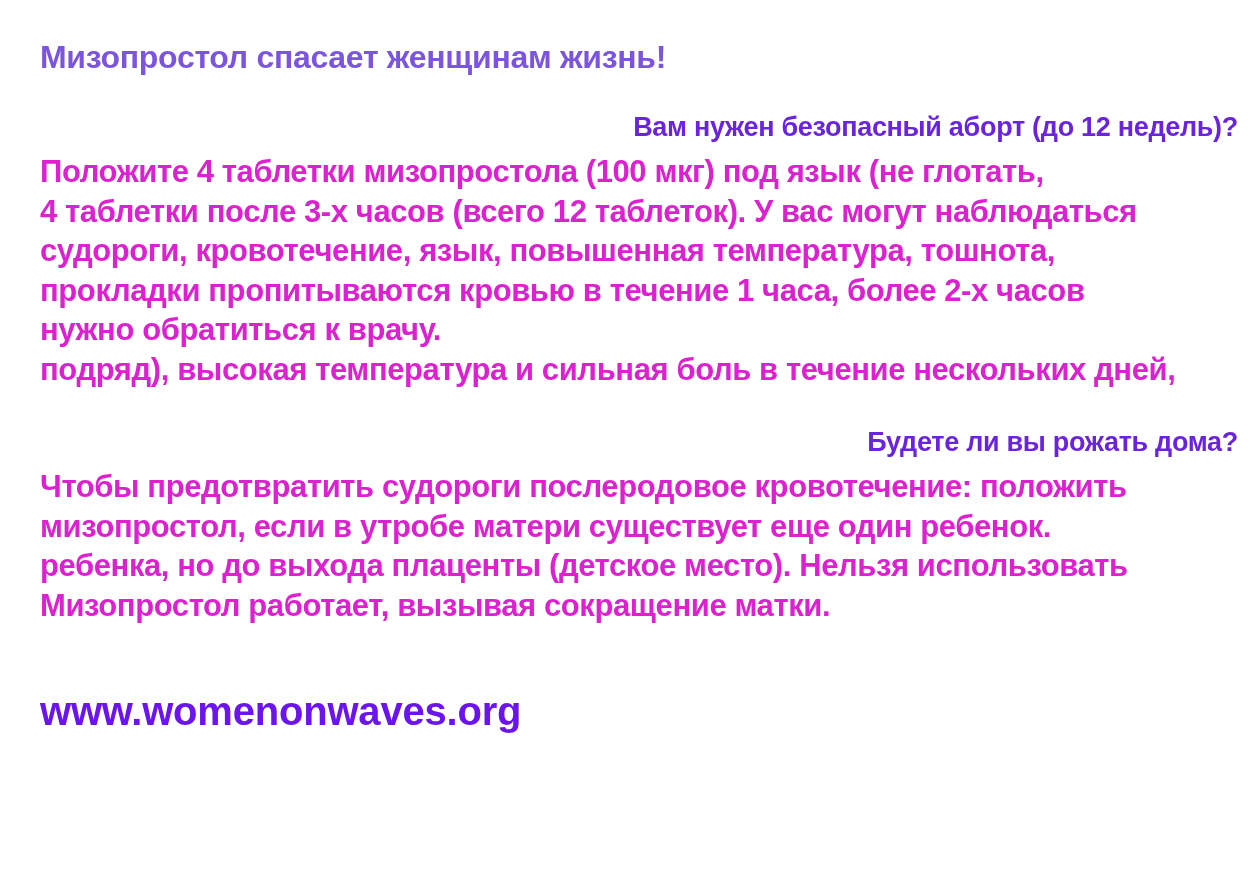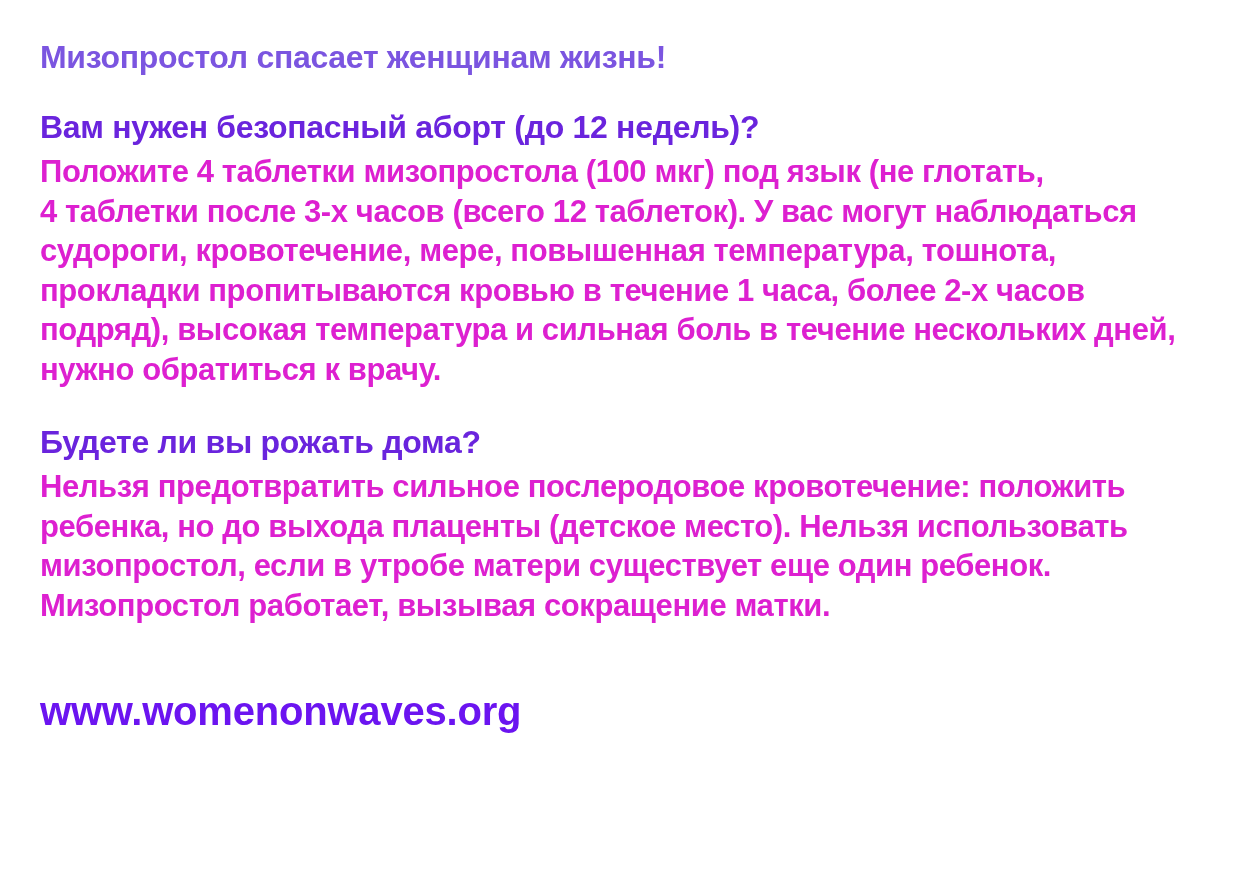--- a/index.html
+++ b/index.html
@@ -18,22 +18,23 @@
     -webkit-font-smoothing:antialiased;
   }
   .page{box-sizing:border-box;width:1252px;height:886px;padding:40px 14px 0 40px;}
   .h1{
     color:var(--heading-primary);
     font-size:32px;line-height:34px;letter-spacing:-0.3px;
     margin:0;
   }
   .h2{
     color:var(--heading-secondary);
-    font-size:32px;line-height:34px;letter-spacing:-0.3px;
+    font-size:27px;line-height:34px;letter-spacing:-0.3px;
     margin:36px 0 0 0;
+    text-align:right;
   }
   .para{margin:8px 0 0 0;}
   .line{
     color:var(--body-text);
     font-size:31px;line-height:39.5px;letter-spacing:-0.4px;
     white-space:nowrap;
   }
   .mechanism{
     color:var(--body-text);
     font-size:31px;line-height:39.5px;letter-spacing:-0.4px;
@@ -49,30 +50,30 @@
 <body>
 
 <div class="page">
 
   <div class="h1">Мизопростол спасает женщинам жизнь!</div>
 
   <div class="h2">Вам нужен безопасный аборт (до 12 недель)?</div>
   <div class="para">
     <div class="line">Положите 4 таблетки мизопростола (100 мкг) под язык (не глотать,</div>
     <div class="line">4 таблетки после 3-х часов (всего 12 таблеток). У вас могут наблюдаться</div>
-    <div class="line">судороги, кровотечение, мере, повышенная температура, тошнота,</div>
+    <div class="line">судороги, кровотечение, язык, повышенная температура, тошнота,</div>
     <div class="line">прокладки пропитываются кровью в течение 1 часа, более 2-х часов</div>
+    <div class="line">нужно обратиться к врачу.</div>
     <div class="line">подряд), высокая температура и сильная боль в течение нескольких дней,</div>
-    <div class="line">нужно обратиться к врачу.</div>
   </div>
 
   <div class="h2">Будете ли вы рожать дома?</div>
   <div class="para">
-    <div class="line">Нельзя предотвратить сильное послеродовое кровотечение: положить</div>
+    <div class="line">Чтобы предотвратить судороги послеродовое кровотечение: положить</div>
+    <div class="line">мизопростол, если в утробе матери существует еще один ребенок.</div>
     <div class="line">ребенка, но до выхода плаценты (детское место). Нельзя использовать</div>
-    <div class="line">мизопростол, если в утробе матери существует еще один ребенок.</div>
   </div>
 
   <div class="mechanism">Мизопростол работает, вызывая сокращение матки.</div>
 
   <div class="website">www.womenonwaves.org</div>
 
 </div>
 
 </body></html>

